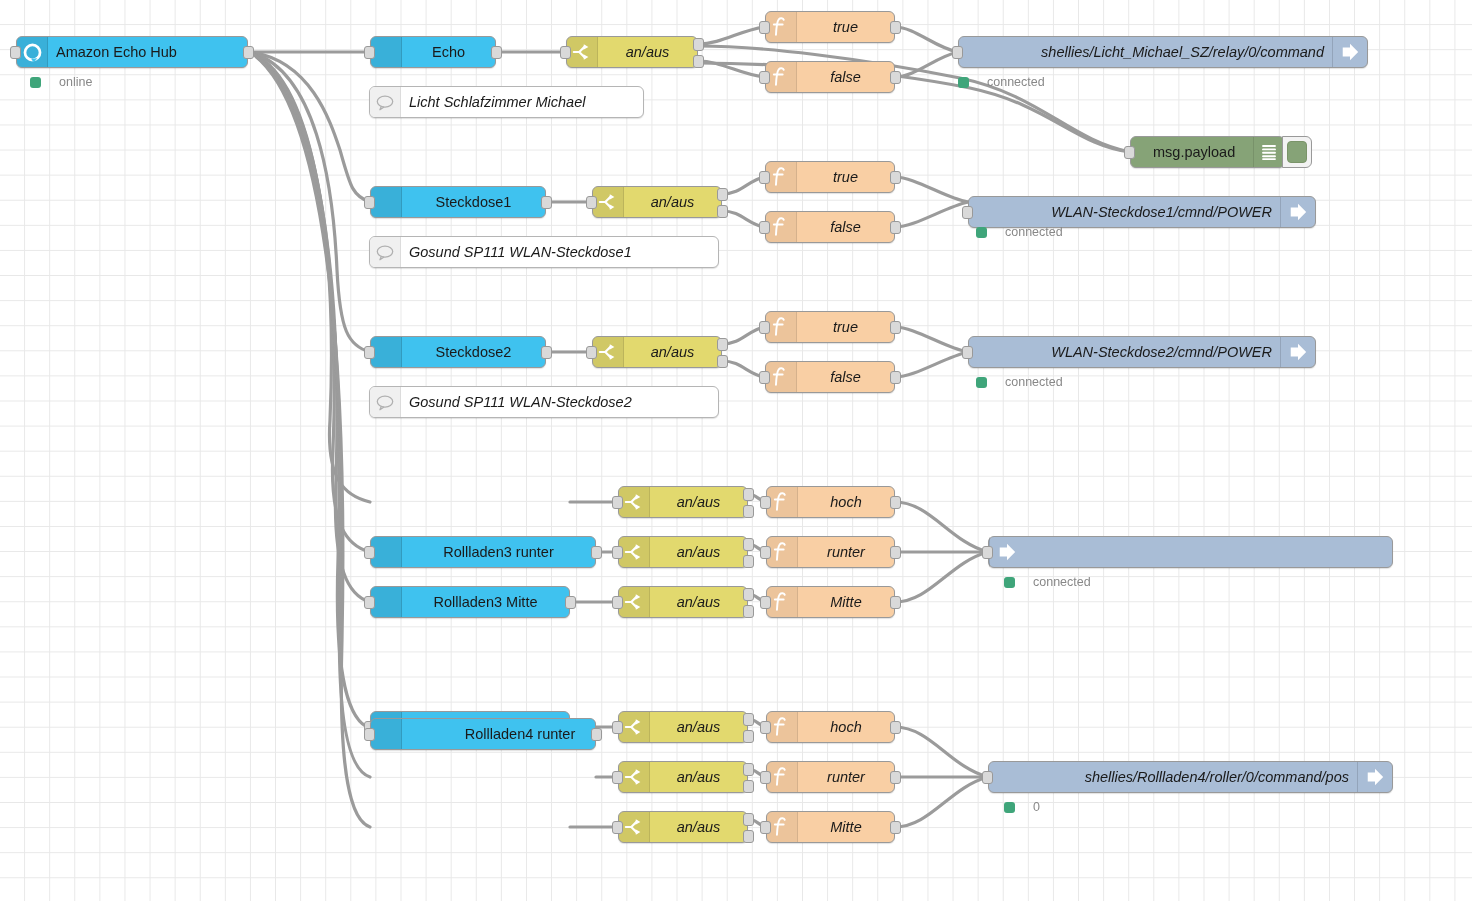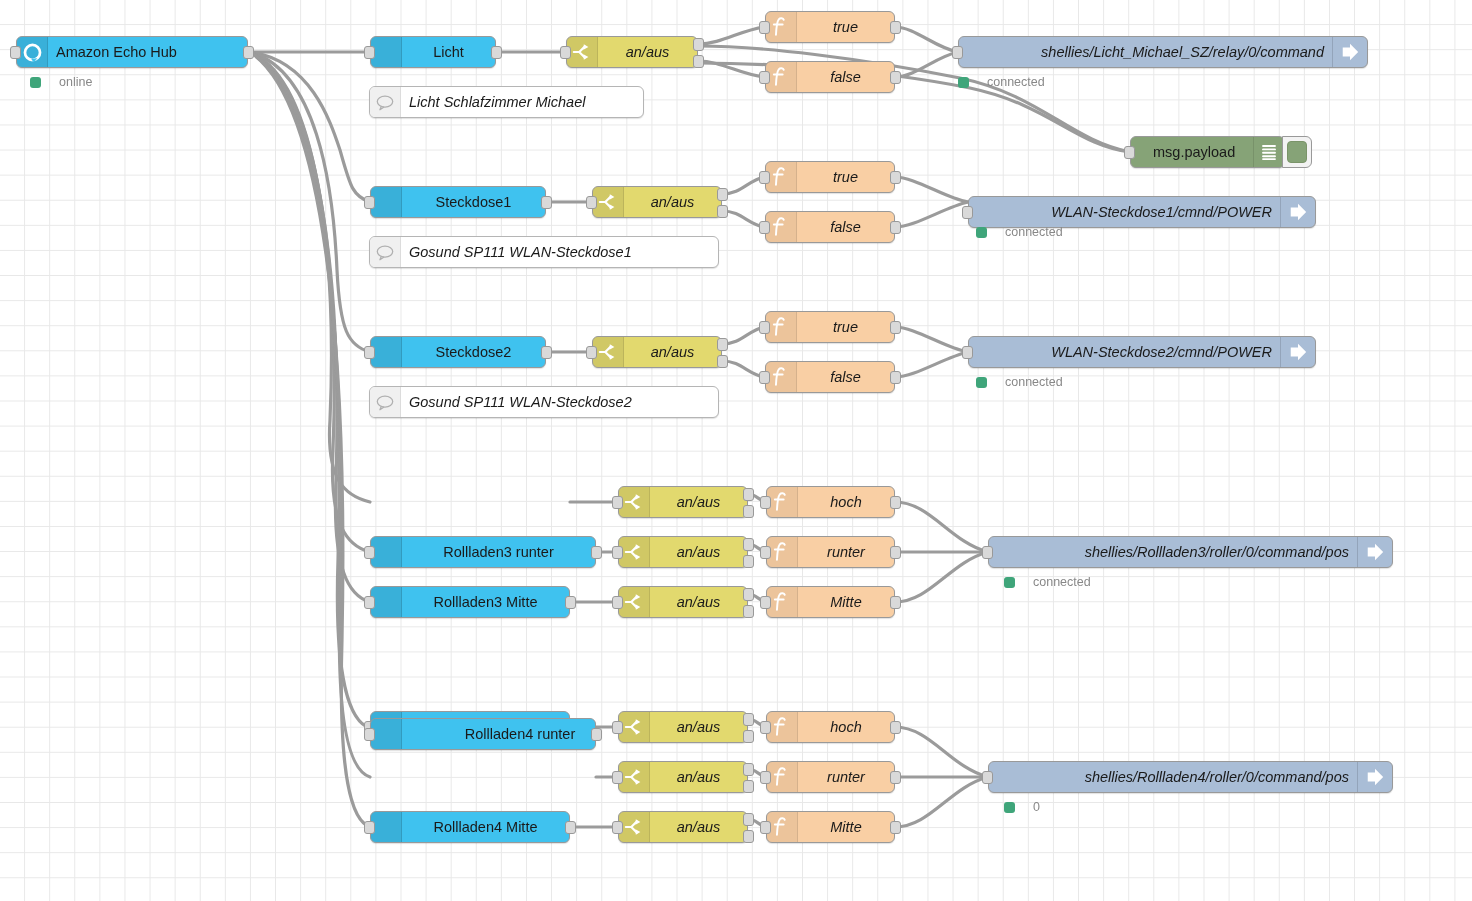--- a/index.html
+++ b/index.html
@@ -249,21 +249,21 @@
     <div class="port out" style="top:9px;"></div>
   </div>
   <div class="status" style="left:30px; top:75px;">
     <span class="dot"></span>
     <span>online</span>
   </div>
 
   <div class="node n-alexa" style="left:370px; top:36px; width:126px;">
     <div class="port in" style="top:9px;"></div>
     <div class="icon-box"></div>
-    <div class="label lbl-center">Licht</div>
+    <div class="label lbl-center">Echo</div>
     <div class="port out" style="top:9px;"></div>
   </div>
 
   <div class="node n-comment" style="left:369px; top:86px; width:275px;">
     <div class="icon-box">
       <svg class="ico" width="20" height="17" viewBox="0 0 22 18">
         <ellipse cx="11" cy="8" rx="8.5" ry="6" fill="none" stroke="#b0b0b0" stroke-width="1.4"></ellipse>
         <path d="M7 13 L5.4 17 L10 14" fill="none" stroke="#b0b0b0" stroke-width="1.4" stroke-linejoin="round"></path>
       </svg>
     </div>
@@ -561,21 +561,20 @@
         <path d="M3.5 20.5 C3.5 20.5 4.2 6.5 6.6 3.6 C8.2 1.6 11.4 2.2 12 4.2" fill="none" stroke="#fff" stroke-width="2.1" stroke-linecap="round"></path>
         <path d="M1.2 9.2 H10.8" fill="none" stroke="#fff" stroke-width="2.1" stroke-linecap="round"></path>
       </svg>
     </div>
     <div class="label lbl-italic lbl-center">Mitte</div>
     <div class="port out" style="top:9px;"></div>
   </div>
 
   <div class="node n-mqtt" style="left:988px; top:536px; width:405px;">
     <div class="port in" style="top:9px;"></div>
-    <div class="label">shellies/Rollladen3/roller/0/command/pos</div>
     <div class="mqtt-arrow">
       <svg class="ico" width="22" height="20" viewBox="0 0 24 22">
         <path d="M4 6 H12 V2 L21 11 L12 20 V16 H4 Z" fill="#ffffff"></path>
       </svg>
     </div>
   </div>
   <div class="status" style="left:1004px; top:575px;">
     <span class="dot"></span>
     <span>connected</span>
   </div>
@@ -583,26 +582,20 @@
   <div class="node n-alexa" style="left:370px; top:711px; width:200px;">
     <div class="port in" style="top:9px;"></div>
     <div class="icon-box"></div>
     <div class="label lbl-center">Rollladen4 hoch</div>
     <div class="port out" style="top:9px;"></div>
   </div>
   <div class="node n-alexa" style="left:370px; top:718px; width:226px;gap:43px;">
     <div class="port in" style="top:9px;"></div>
     <div class="icon-box"></div>
     <div class="label lbl-center">Rollladen4 runter</div>
-    <div class="port out" style="top:9px;"></div>
-  </div>
-  <div class="node n-alexa" style="left:370px; top:811px; width:200px;">
-    <div class="port in" style="top:9px;"></div>
-    <div class="icon-box"></div>
-    <div class="label lbl-center">Rollladen4 Mitte</div>
     <div class="port out" style="top:9px;"></div>
   </div>
 
   <div class="node n-switch" style="left:618px; top:711px; width:130px;">
     <div class="port in" style="top:9px;"></div>
     <div class="icon-box">
       <svg class="ico" width="20" height="20" viewBox="0 0 22 22">
         <path d="M2 11 H8 M8 11 L14 5 M8 11 L14 17" fill="none" stroke="#fff" stroke-width="2.4" stroke-linecap="round"></path>
         <path d="M13 2.5 L18 5.5 L12.5 8.5 Z" fill="#fff"></path>
         <path d="M12.5 13.5 L18 16.5 L13 19.5 Z" fill="#fff"></path>

